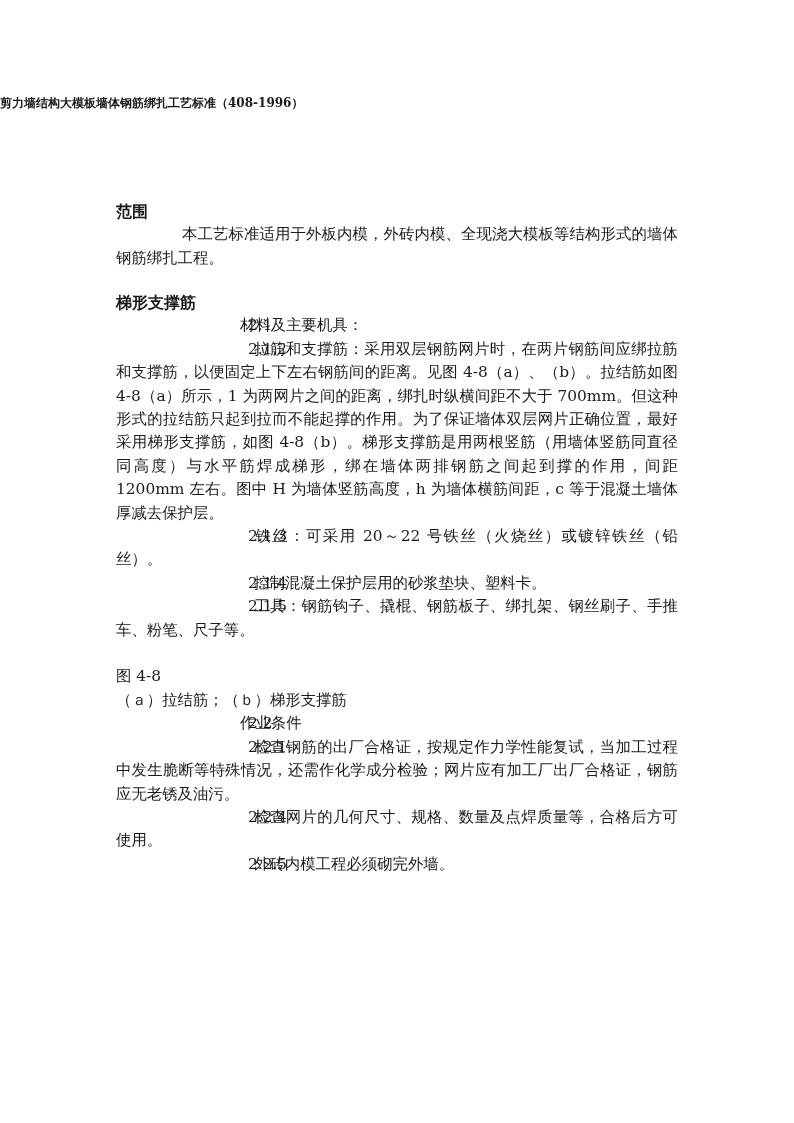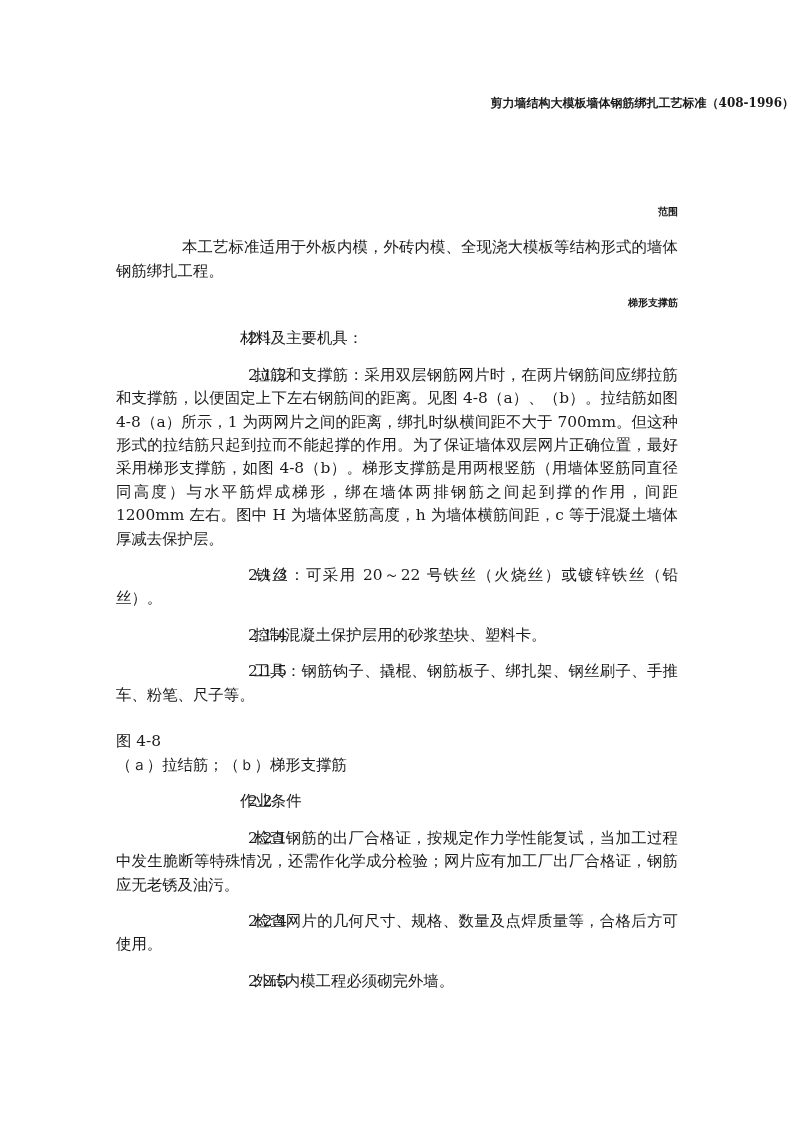--- a/index.html
+++ b/index.html
@@ -4,26 +4,26 @@
 <style>
   html, body { margin: 0; padding: 0; background: #ffffff; }
   body {
     width: 794px; height: 1123px; position: relative; overflow: hidden;
     font-family: "DejaVu Serif", "Liberation Serif", serif;
     color: #1a1a1a;
   }
   .page { position: absolute; left: 0; top: 0; width: 794px; height: 1123px; }
   .doc-title {
     position: absolute; left: 0; width: 794px; top: 95px;
-    text-align: right; font-size: 12px; font-weight: bold; letter-spacing: 0px;
+    text-align: left; font-size: 12px; font-weight: bold; letter-spacing: 0px;
   }
   .body { position: absolute; left: 116px; width: 562px; font-size: 15.4px; line-height: 23.4px; }
-  .heading { text-align: right; font-weight: bold; font-size: 10px; line-height: 23.4px; }
+  .heading { text-align: left; font-weight: bold; font-size: 16px; line-height: 23.4px; }
   p { margin: 0; text-align: justify; }
-  .ind { text-indent: 66px; margin-top: 13px; }
+  .ind { text-indent: 66px; }
   .num { display: inline-block; }
   .n2 { width: 58px; }
   .n3 { width: 72px; }
 </style>
 </head>
 <body>
 
 <div class="page">
   <div class="doc-title">剪力墙结构大模板墙体钢筋绑扎工艺标准（408-1996）</div>
 

